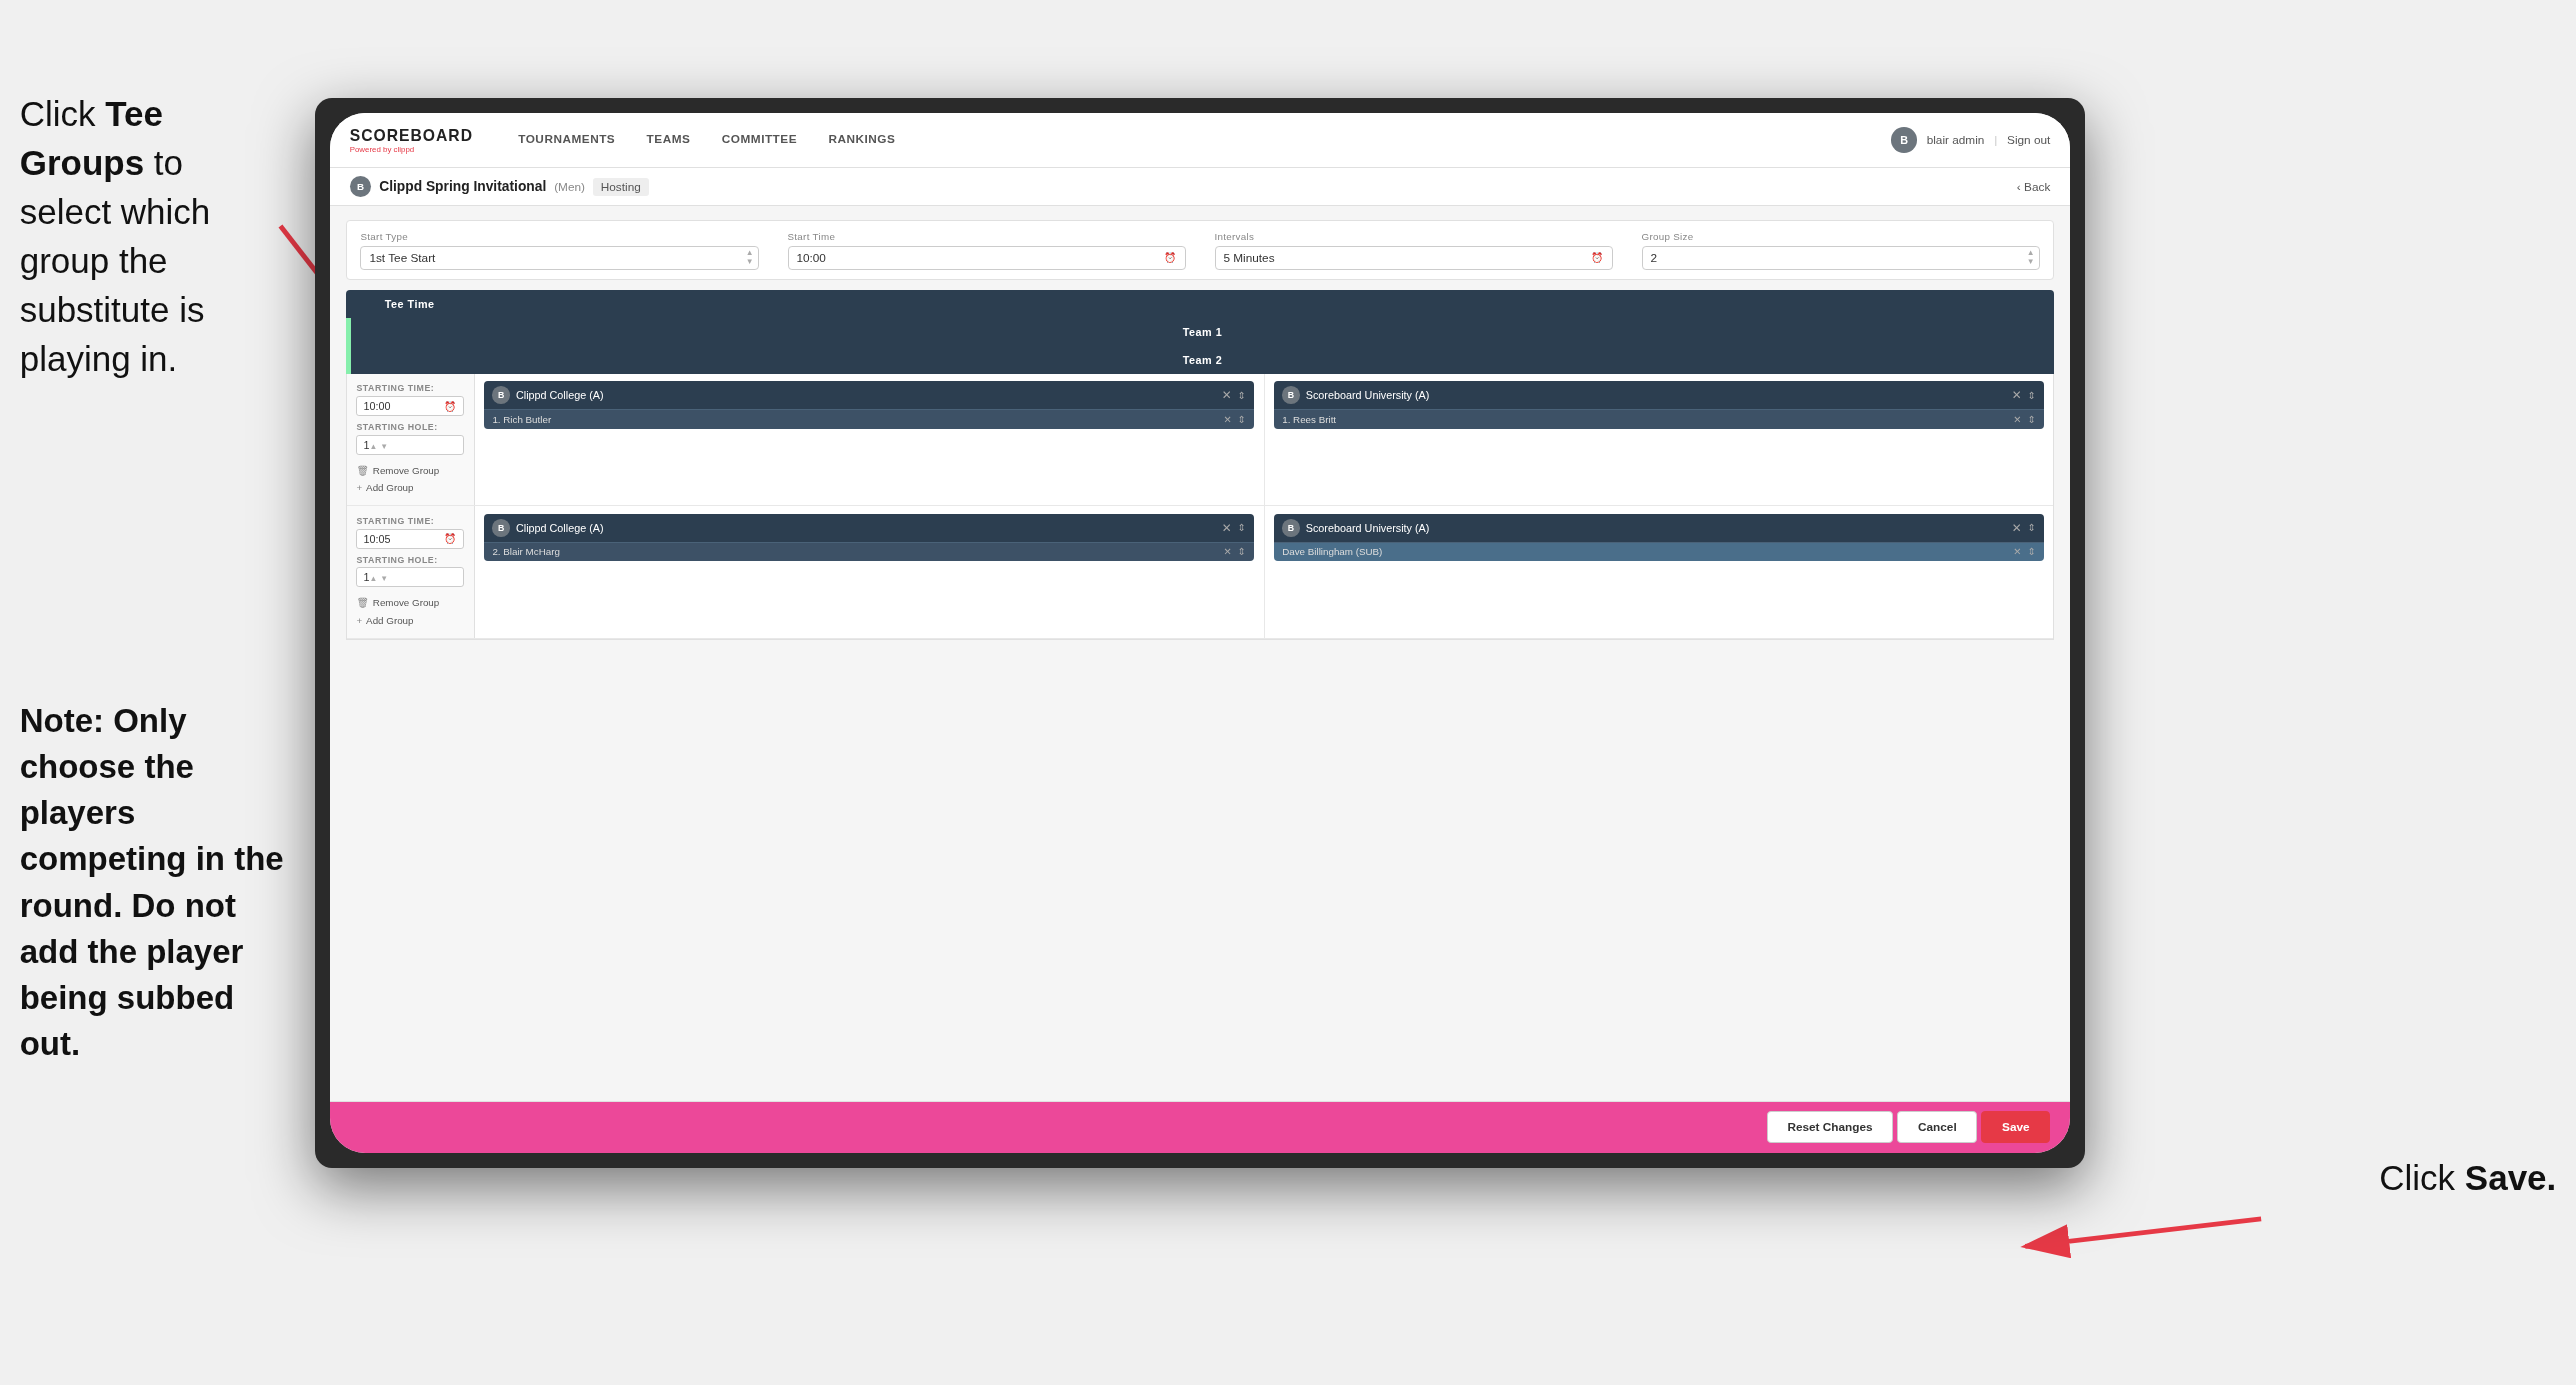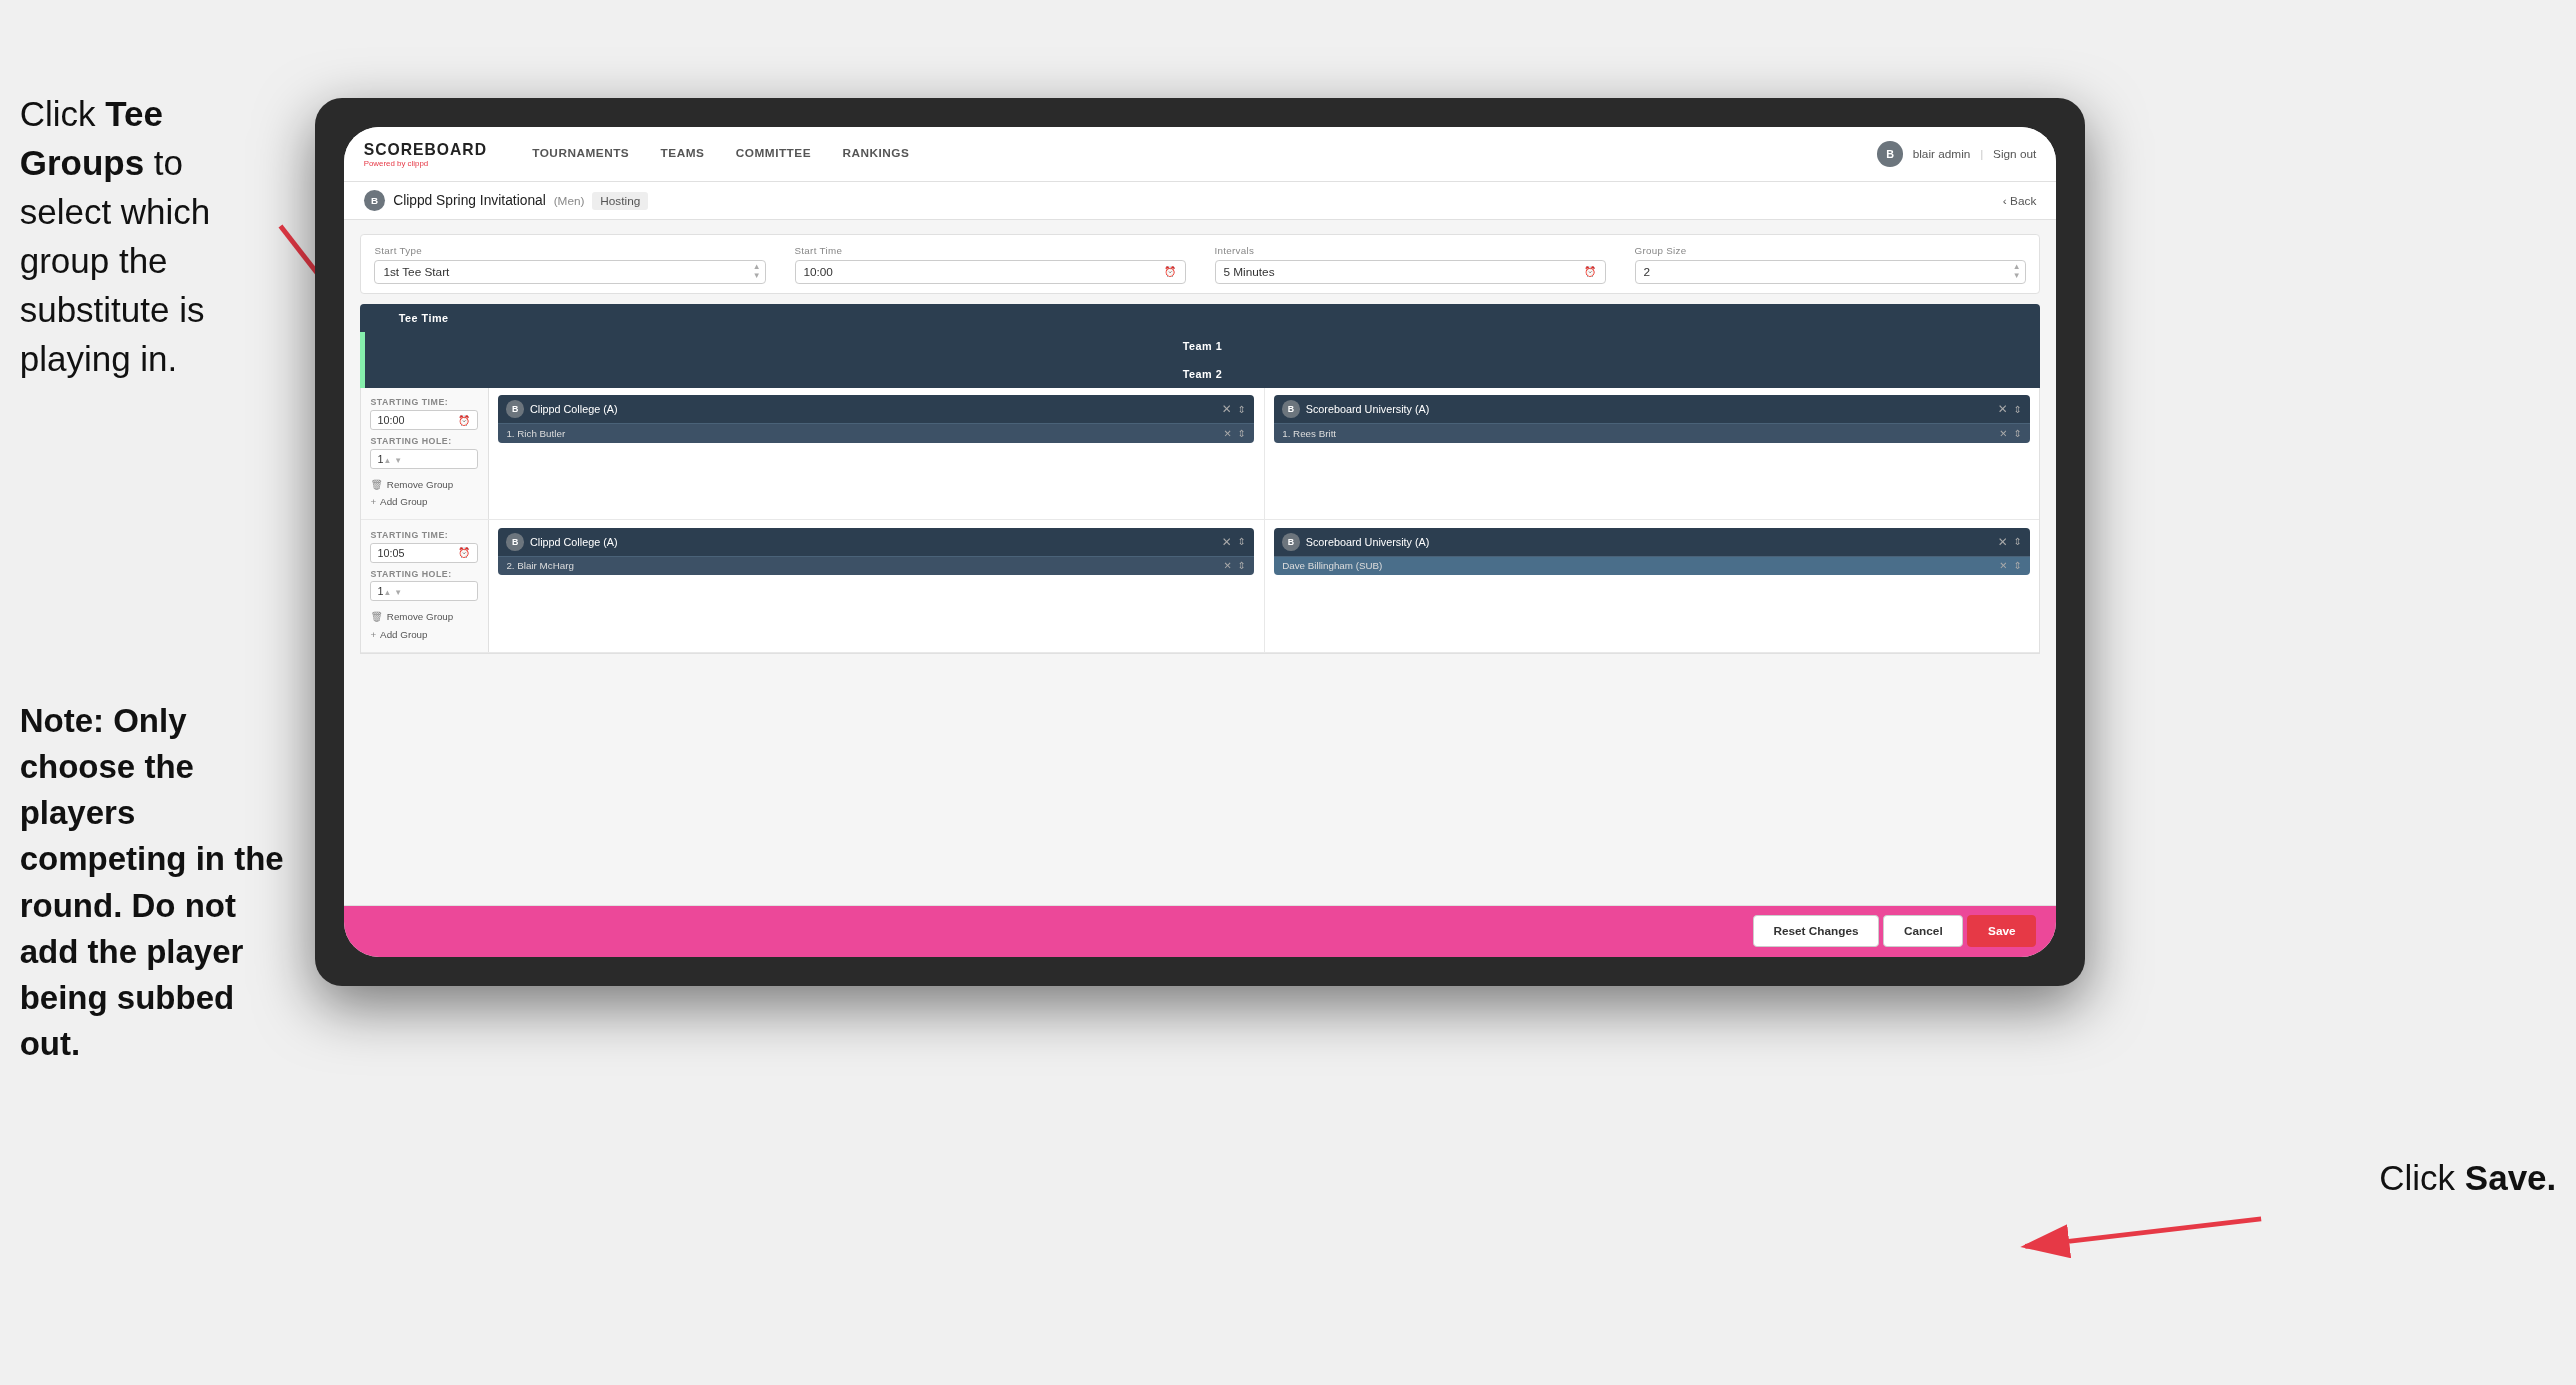--- a/index.html
+++ b/index.html
@@ -56,25 +56,25 @@
       color: #111;
     }
     .annotation-right strong { font-weight: 800; }
 
     
     .tablet-frame {
       position: absolute;
       left: 315px;
       top: 98px;
       width: 1770px;
-      height: 888px;
+      height: 1070px;
       background: #2a2a2a;
-      border-radius: 27px;
+      border-radius: 17px;
       box-shadow: 0 19.7px 59px rgba(0,0,0,0.5);
-      padding: 29px;
+      padding: 15px;
     }
     .tablet-screen {
       width: 100%;
       height: 100%;
       background: #f5f5f5;
       border-radius: 35px;
       overflow: hidden;
       display: flex;
       flex-direction: column;
     }
@@ -165,21 +165,21 @@
       background: #6c757d;
       display: flex;
       align-items: center;
       justify-content: center;
       color: #fff;
       font-size: 9.8px;
       font-weight: 700;
     }
     .sub-title {
       font-size: 13.8px;
-      font-weight: 400;
+      font-weight: 700;
       color: #222;
     }
     .sub-tag {
       font-size: 11.8px;
       color: #888;
     }
     .hosting-badge {
       font-size: 11.8px;
       color: #555;
       background: #eee;

